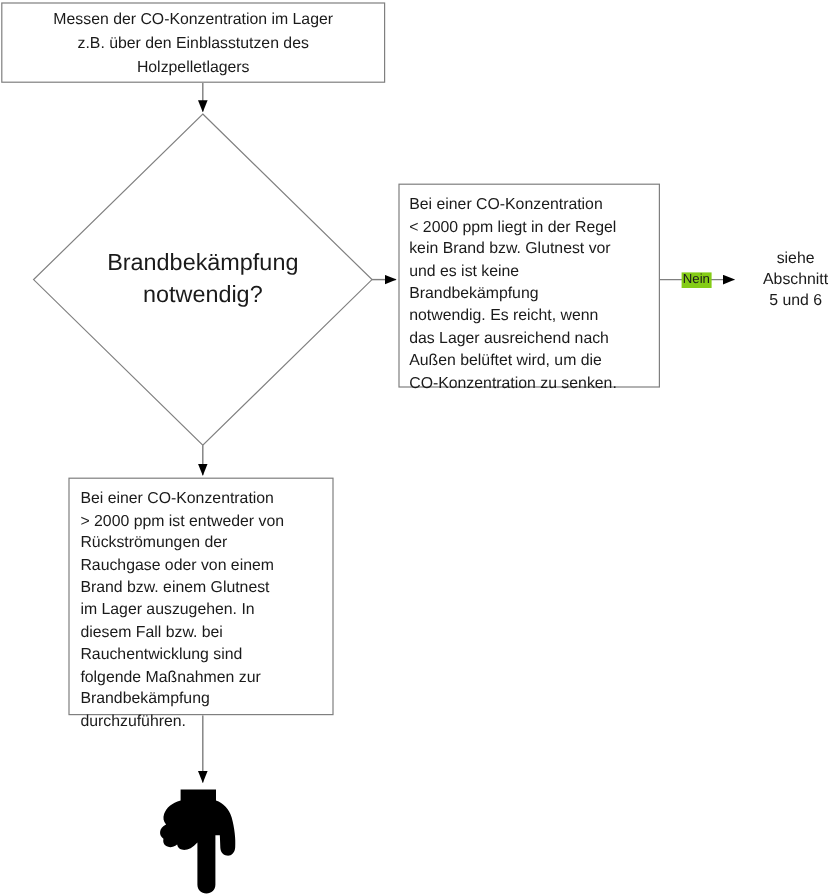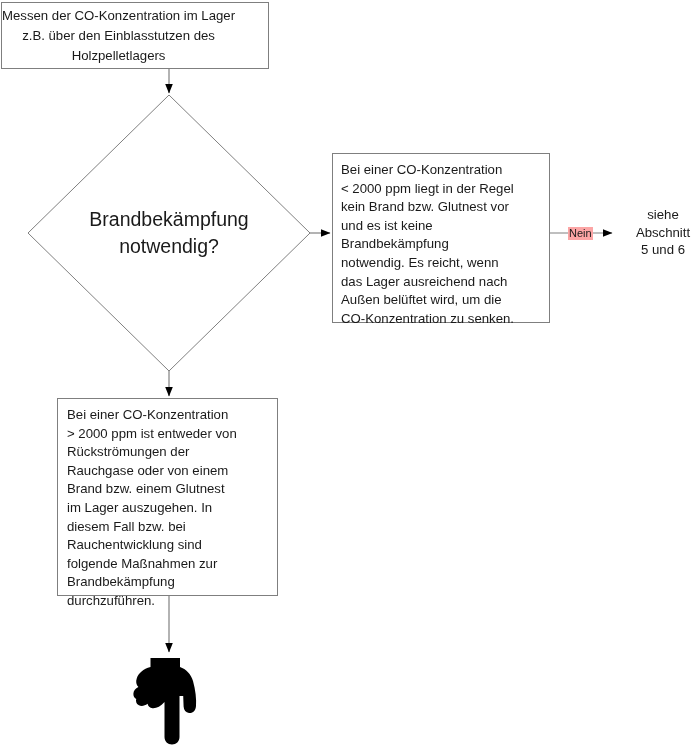--- a/index.html
+++ b/index.html
@@ -32,25 +32,25 @@
     position: absolute;
     box-sizing: border-box;
     background: #ffffff;
     border: 1px solid #7f7f7f;
   }
 
   
   #box-measure {
     left: 1px;
     top: 2px;
-    width: 268px;
+    width: 320px;
     height: 67px;
     display: flex;
     align-items: center;
-    justify-content: flex-start;
+    justify-content: center;
   }
   #box-measure .txt {
     font-size: 13.2px;
     line-height: 20px;
     text-align: center;
     white-space: pre-line;
   }
 
   
   #diamond-wrap {
@@ -101,21 +101,21 @@
     text-align: left;
     white-space: pre-line;
   }
 
   
   .edge-label {
     position: absolute;
     font-size: 11px;
     line-height: 13px;
     color: #1a1a1a;
-    background: #fca5a5;
+    background: #84cc16;
     white-space: nowrap;
   }
   #label-nein {
     left: 568px;
     top: 227px;
     padding: 0 1px;
   }
   #label-ja {
     left: 160px;
     top: 615px;

